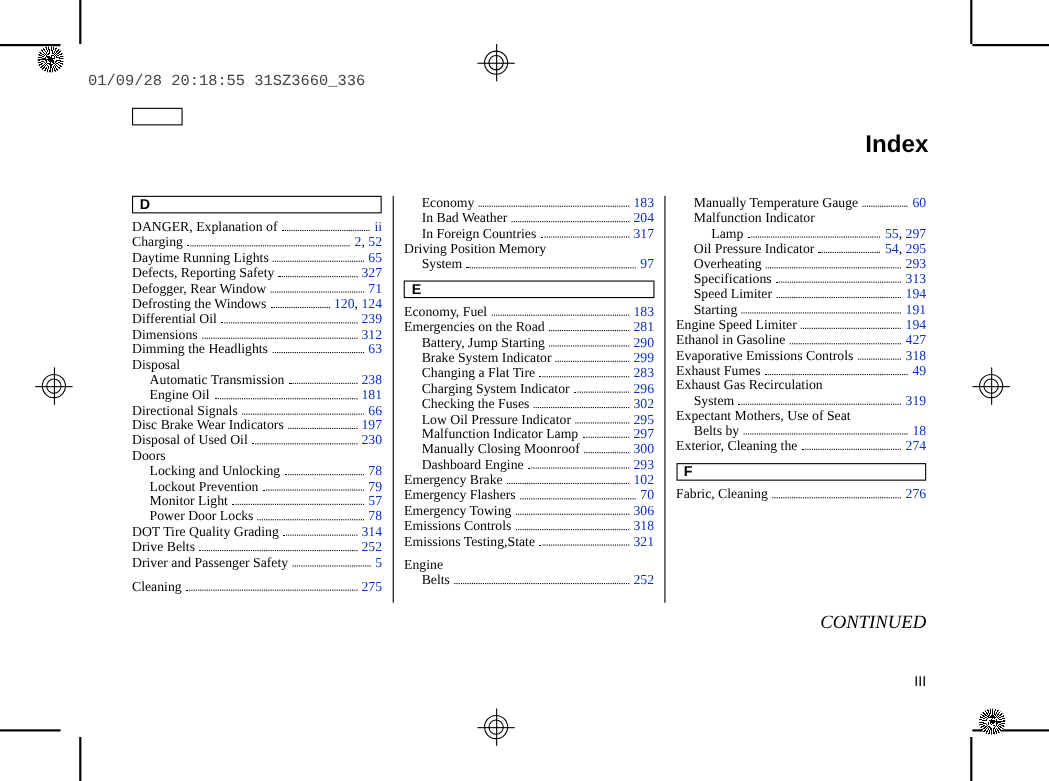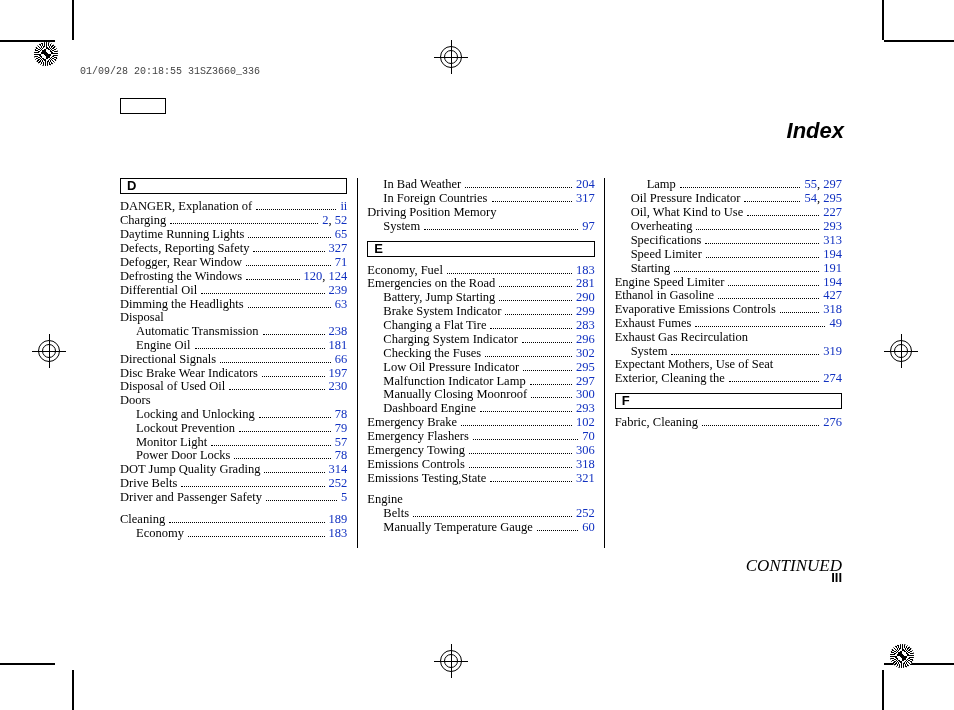--- a/index.html
+++ b/index.html
@@ -36,39 +36,38 @@
   .reg-target .ring2 {
     position: absolute; inset: 4px; border-radius: 50%; border: 1px solid #000;
   }
   .fan { position: absolute; width: 24px; height: 24px; background: radial-gradient(circle, #000 10%, transparent 11%),
          repeating-conic-gradient(#000 0deg 6deg, #fff 6deg 12deg); border-radius: 50%;}
   .timestamp {
     position: absolute;
     top: 66px;
     left: 80px;
     font-family: "Courier New", monospace;
-    font-size: 10px;
+    font-size: 14px;
     color: #444;
   }
   .placeholder-box {
     position: absolute;
     top: 98px;
     left: 120px;
     width: 44px;
     height: 14px;
     border: 1px solid #000;
   }
   .page-title {
     position: absolute;
     top: 118px;
     right: 110px;
     font-family: Arial, Helvetica, sans-serif;
     font-weight: bold;
     font-size: 22px;
-    font-style: italic;
   }
   .content {
     position: absolute;
     top: 178px;
     left: 120px;
     right: 112px;
     height: 370px;
     column-count: 3;
     column-gap: 20px;
     column-rule: 1px solid #000;
@@ -108,23 +107,23 @@
   .continued {
     position: absolute;
     right: 112px;
     top: 556px;
     font-style: italic;
     font-size: 17px;
   }
   .page-num {
     position: absolute;
     right: 112px;
-    top: 570px;
+    top: 612px;
     font-family: Arial, Helvetica, sans-serif;
-    font-weight: bold;
+    font-weight: normal;
     font-size: 13px;
   }
 </style>
 </head>
 <body>
 
 <div class="crop-mark tl-h"></div>
 <div class="crop-mark tl-v"></div>
 <div class="crop-mark tr-h"></div>
 <div class="crop-mark tr-v"></div>
@@ -197,20 +196,26 @@
       <span class="pages"><a href="#">120</a><span class="sep">, </span><a href="#">124</a></span>
     </div>
     <div class="entry">
       <span class="pad"></span>
       <span class="label">Differential Oil</span>
       <span class="dots"></span>
       <span class="pages"><a href="#">239</a></span>
     </div>
     <div class="entry">
       <span class="pad"></span>
+      <span class="label">Dimensions</span>
+      <span class="dots"></span>
+      <span class="pages"><a href="#">312</a></span>
+    </div>
+    <div class="entry">
+      <span class="pad"></span>
       <span class="label">Dimming the Headlights</span>
       <span class="dots"></span>
       <span class="pages"><a href="#">63</a></span>
     </div>
     <div class="entry">
       <span class="pad"></span>
       <span class="label nopg">Disposal</span>
     </div>
     <div class="entry indent1">
       <span class="pad"></span>
@@ -265,42 +270,42 @@
       <span class="pages"><a href="#">57</a></span>
     </div>
     <div class="entry indent1">
       <span class="pad"></span>
       <span class="label">Power Door Locks</span>
       <span class="dots"></span>
       <span class="pages"><a href="#">78</a></span>
     </div>
     <div class="entry">
       <span class="pad"></span>
-      <span class="label">DOT Jump Quality Grading</span>
+      <span class="label">DOT Tire Quality Grading</span>
       <span class="dots"></span>
       <span class="pages"><a href="#">314</a></span>
     </div>
     <div class="entry">
       <span class="pad"></span>
       <span class="label">Drive Belts</span>
       <span class="dots"></span>
       <span class="pages"><a href="#">252</a></span>
     </div>
     <div class="entry">
       <span class="pad"></span>
       <span class="label">Driver and Passenger Safety</span>
       <span class="dots"></span>
       <span class="pages"><a href="#">5</a></span>
     </div>
     <div class="spacer"></div>
     <div class="entry">
       <span class="pad"></span>
       <span class="label">Cleaning</span>
       <span class="dots"></span>
-      <span class="pages"><a href="#">189</a></span>
+      <span class="pages"><a href="#">275</a></span>
     </div>
     <div class="entry indent1">
       <span class="pad"></span>
       <span class="label">Economy</span>
       <span class="dots"></span>
       <span class="pages"><a href="#">183</a></span>
     </div>
     <div class="entry indent1">
       <span class="pad"></span>
       <span class="label">In Bad Weather</span>
@@ -431,40 +436,38 @@
       <span class="label">Belts</span>
       <span class="dots"></span>
       <span class="pages"><a href="#">252</a></span>
     </div>
     <div class="entry indent1">
       <span class="pad"></span>
       <span class="label">Manually Temperature Gauge</span>
       <span class="dots"></span>
       <span class="pages"><a href="#">60</a></span>
     </div>
+    <div class="entry indent1">
+      <span class="pad"></span>
+      <span class="label nopg">Malfunction Indicator</span>
+    </div>
     <div class="entry indent2">
       <span class="pad"></span>
       <span class="label">Lamp</span>
       <span class="dots"></span>
       <span class="pages"><a href="#">55</a><span class="sep">, </span><a href="#">297</a></span>
     </div>
     <div class="entry indent1">
       <span class="pad"></span>
       <span class="label">Oil Pressure Indicator</span>
       <span class="dots"></span>
       <span class="pages"><a href="#">54</a><span class="sep">, </span><a href="#">295</a></span>
     </div>
     <div class="entry indent1">
       <span class="pad"></span>
-      <span class="label">Oil, What Kind to Use</span>
-      <span class="dots"></span>
-      <span class="pages"><a href="#">227</a></span>
-    </div>
-    <div class="entry indent1">
-      <span class="pad"></span>
       <span class="label">Overheating</span>
       <span class="dots"></span>
       <span class="pages"><a href="#">293</a></span>
     </div>
     <div class="entry indent1">
       <span class="pad"></span>
       <span class="label">Specifications</span>
       <span class="dots"></span>
       <span class="pages"><a href="#">313</a></span>
     </div>
@@ -510,20 +513,26 @@
     </div>
     <div class="entry indent1">
       <span class="pad"></span>
       <span class="label">System</span>
       <span class="dots"></span>
       <span class="pages"><a href="#">319</a></span>
     </div>
     <div class="entry">
       <span class="pad"></span>
       <span class="label nopg">Expectant Mothers, Use of Seat</span>
+    </div>
+    <div class="entry indent1">
+      <span class="pad"></span>
+      <span class="label">Belts by</span>
+      <span class="dots"></span>
+      <span class="pages"><a href="#">18</a></span>
     </div>
     <div class="entry">
       <span class="pad"></span>
       <span class="label">Exterior, Cleaning the</span>
       <span class="dots"></span>
       <span class="pages"><a href="#">274</a></span>
     </div>
     <div class="spacer"></div>
     <div class="letter-head"> F</div>
     <div class="entry">

